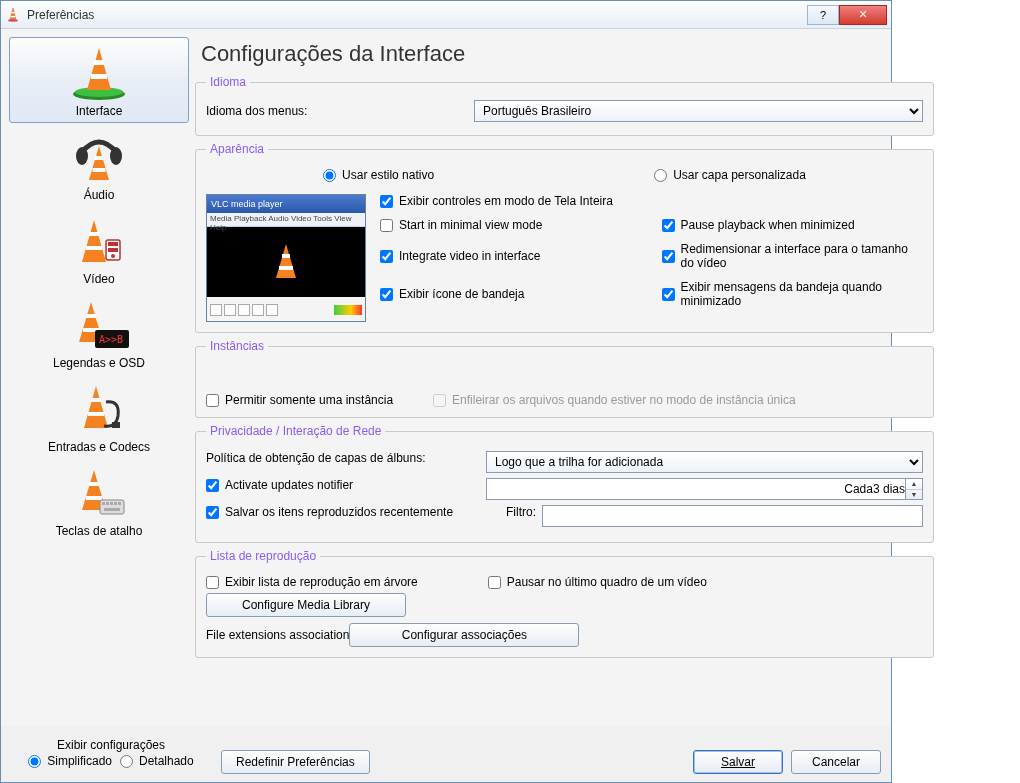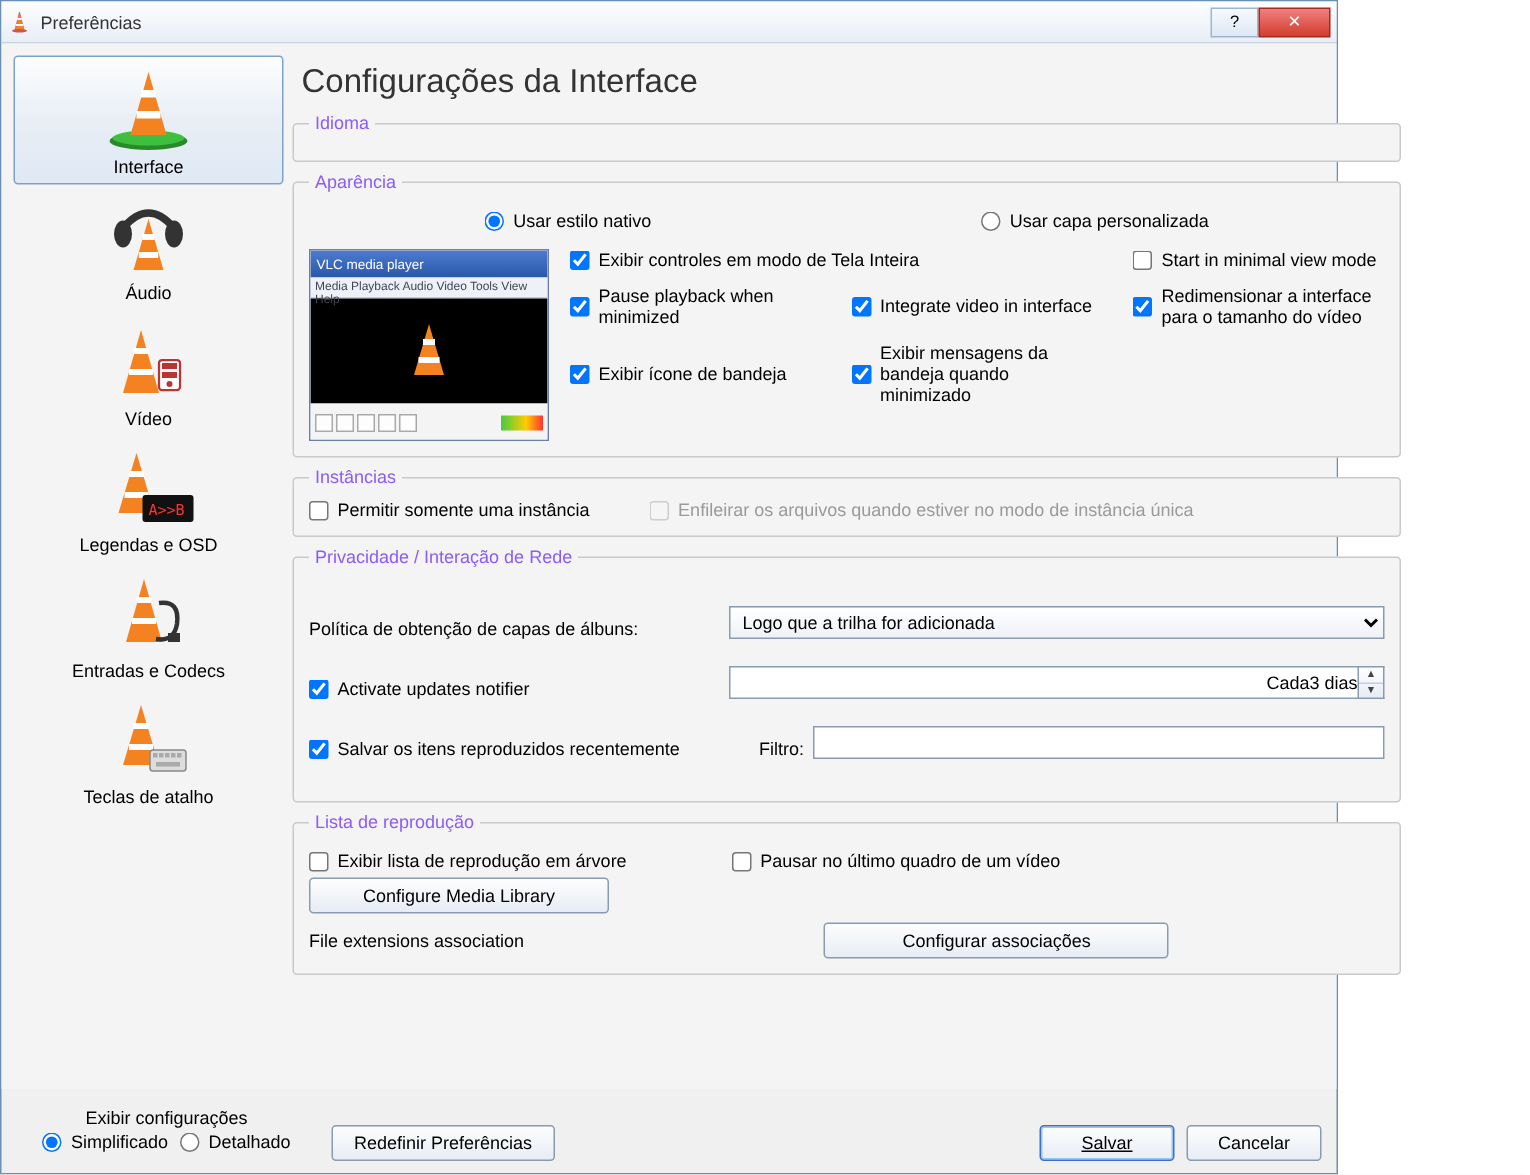--- a/index.html
+++ b/index.html
@@ -29,42 +29,42 @@
 .appearance-opts { display:flex; justify-content:center; gap:220px; padding: 4px 0 12px; }
 .app-body { display:flex; gap:14px; }
 .preview { width:160px; height:128px; border:1px solid #6b7ea3; background:#fff; position:relative; overflow:hidden; }
 .preview .pv-title { height:18px; background:linear-gradient(#4b7bd0,#2a57a8); color:#fff; font-size:9px; display:flex; align-items:center; padding:0 4px; }
 .preview .pv-menu { height:14px; background:#eef2f8; border-bottom:1px solid #c4cfde; font-size:8px; color:#445; padding:1px 3px;}
 .preview .pv-video { height:70px; background:#000; display:flex; align-items:center; justify-content:center; }
 .preview .pv-ctrl { height:26px; background:#f4f4f4; display:flex; align-items:center; gap:2px; padding:0 3px;}
 .preview .pv-btn { width:12px; height:12px; border:1px solid #aaa; background:#fdfdfd; }
 .pv-bar { flex:1; }
 .pv-eq { width:28px; height:10px; background:linear-gradient(90deg,#4c4,#fc0 60%,#f33);}
-.check-grid { flex:1; display:grid; grid-template-columns: 1fr 1fr 1fr; row-gap: 10px; column-gap: 20px; align-content:start; }
+.check-grid { flex:1; display:grid; grid-template-columns: 1fr 1fr; row-gap: 10px; column-gap: 20px; align-content:start; }
 .disabled { color:#9a9a9a; }
-.inst-row { display:flex; gap:40px; align-items:center; }
-.priv-row { display:flex; align-items:flex-end; margin:18px 0; }
+.inst-row { display:flex; gap:40px; align-items:center;margin-top:32px; }
+.priv-row { display:flex; align-items:flex-start; margin:5px 0; }
 .priv-row .lbl { width: 280px; }
 .spinner { display:flex; align-items:center; }
 .spinner input { width:420px; height:22px; border:1px solid #8a9bb0; text-align:right; padding:2px 0; font-size:12px; }
 .spin-btns { width:17px; height:22px; border:1px solid #8a9bb0; border-left:none; background:linear-gradient(#fff,#e6ecf5); display:flex; flex-direction:column;}
 .spin-btns div { flex:1; display:flex; align-items:center; justify-content:center; font-size:7px; color:#444; border-bottom:1px solid #c2cede;}
 .spin-btns div:last-child{border-bottom:none;}
 .text-input { height:22px; border:1px solid #8a9bb0; background:#fff; padding:2px 4px; font-size:12px; }
 .btn { height:24px; padding:0 14px; border:1px solid #8a9bb0; background:linear-gradient(#fdfdfd,#e7edf5); font-size:12px; border-radius:3px; cursor:pointer; }
 .btn.primary { border:1px solid #3a72c2; box-shadow: inset 0 0 0 1px #9cc2f0; text-decoration: underline; }
 .footer { display:flex; align-items:center; padding: 6px 10px 8px; gap:10px; }
 .footer-left { display:flex; flex-direction:column; align-items:center; gap:2px; width:200px; }
 .footer-left .lbl { font-size:12px; }
 .footer-left .rads { display:flex; gap:8px; }
 .footer-rest { flex:1; display:flex; align-items:center;margin-top:18px; }
 .footer-rest .spacer { flex:1; }
 .playlist-row { display:flex; gap:70px; margin:4px 0; }
 .btn-wideish { width:200px; text-align:center; }
-.ext-row { display:flex; align-items:center; gap:200px; margin-top:6px;}
+.ext-row { display:flex; align-items:center; margin-top:6px;}
 .ext-row .btn { width:230px; }
 </style>
 </head>
 <body>
 
 <div class="window">
   <div class="titlebar">
     <svg class="vlc-ico" viewBox="0 0 16 16">
         <polygon points="8,1 11,13 5,13" fill="#f58220" stroke="#c55" stroke-width="0.5"></polygon>
         <rect x="6.5" y="5" width="3" height="1.3" fill="#fff"></rect>
@@ -148,20 +148,24 @@
           </svg>
         <span class="lbl">Teclas de atalho</span>
       </div>
     </div>
 
     <div class="content">
       <div class="page-title">Configurações da Interface</div>
 
       <fieldset class="gb">
         <legend>Idioma</legend>
+        <div class="row">
+          <span class="label" style="width:260px">Idioma dos menus:</span>
+          <select class="select"><option>Português Brasileiro</option></select>
+        </div>
       </fieldset>
 
       <fieldset class="gb">
         <legend>Aparência</legend>
         <div class="appearance-opts">
           <label class="radio">
               <input type="radio" name="skin" checked="" style="">
               <span>Usar estilo nativo</span>
             </label>
           <label class="radio">

